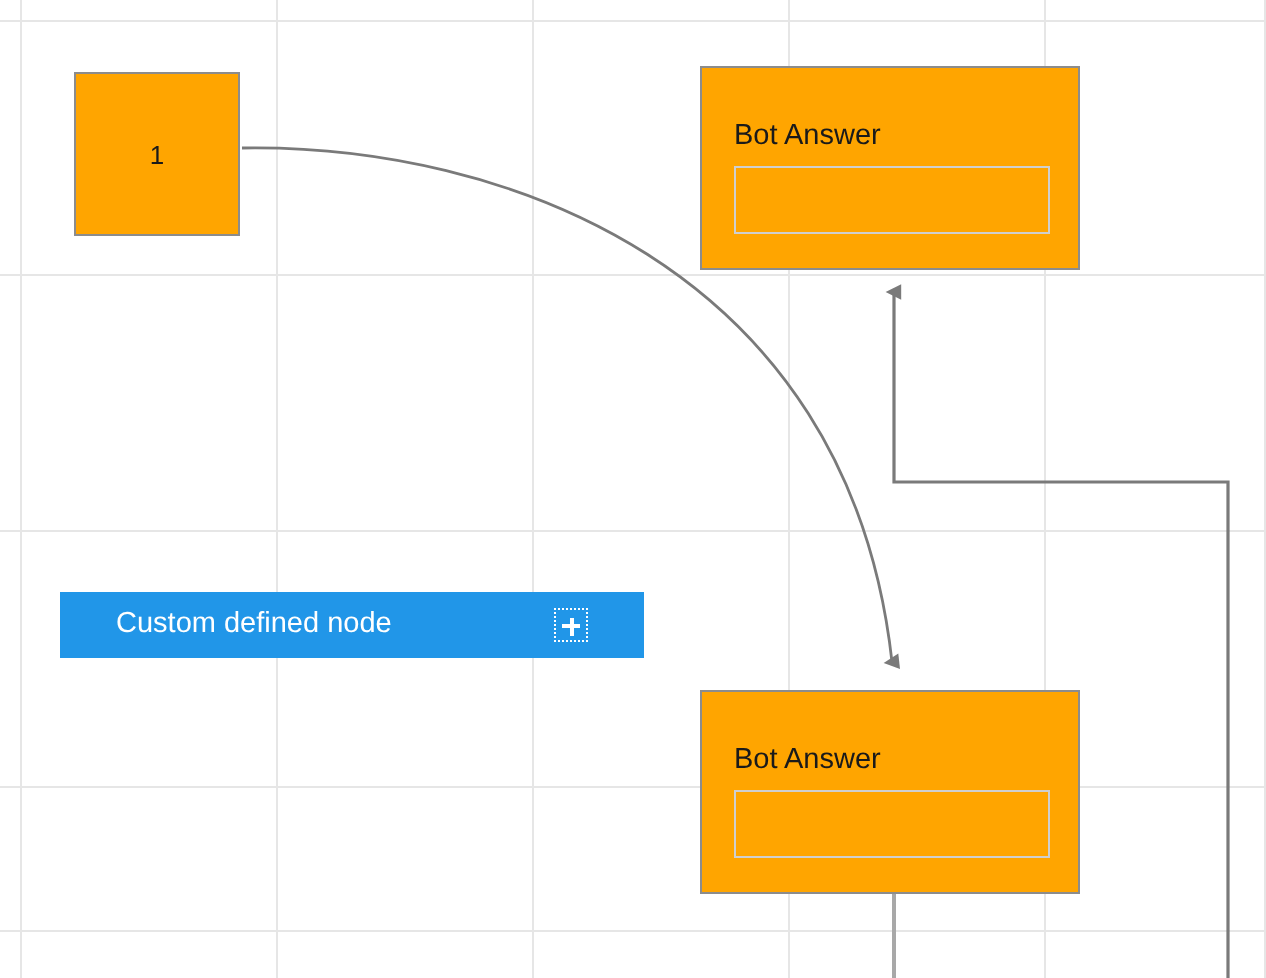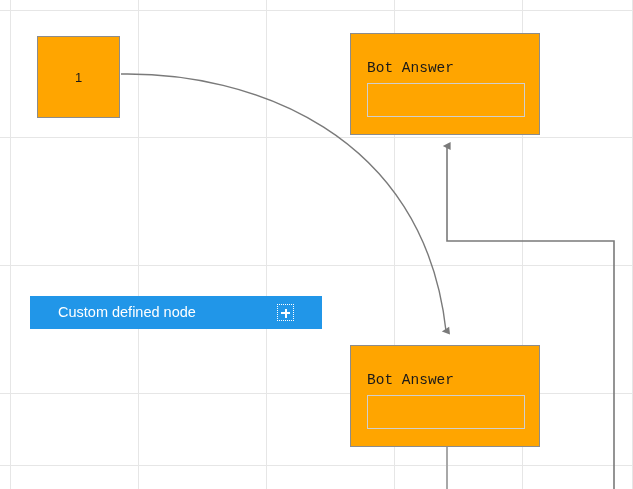--- a/index.html
+++ b/index.html
@@ -62,21 +62,20 @@
     line-height: 1;
   }
   .node-title {
     position: absolute;
     left: 16px;
     top: 27px;
     font-size: 14.5px;
     color: #1a1a1a;
     line-height: 1;
     white-space: nowrap;
-    font-family: Liberation Mono, monospace;
   }
   .node-slot {
     position: absolute;
     left: 16px;
     box-sizing: border-box;
     border: 1px solid #cfcfcf;
     background: transparent;
   }
   
   .palette-item {

